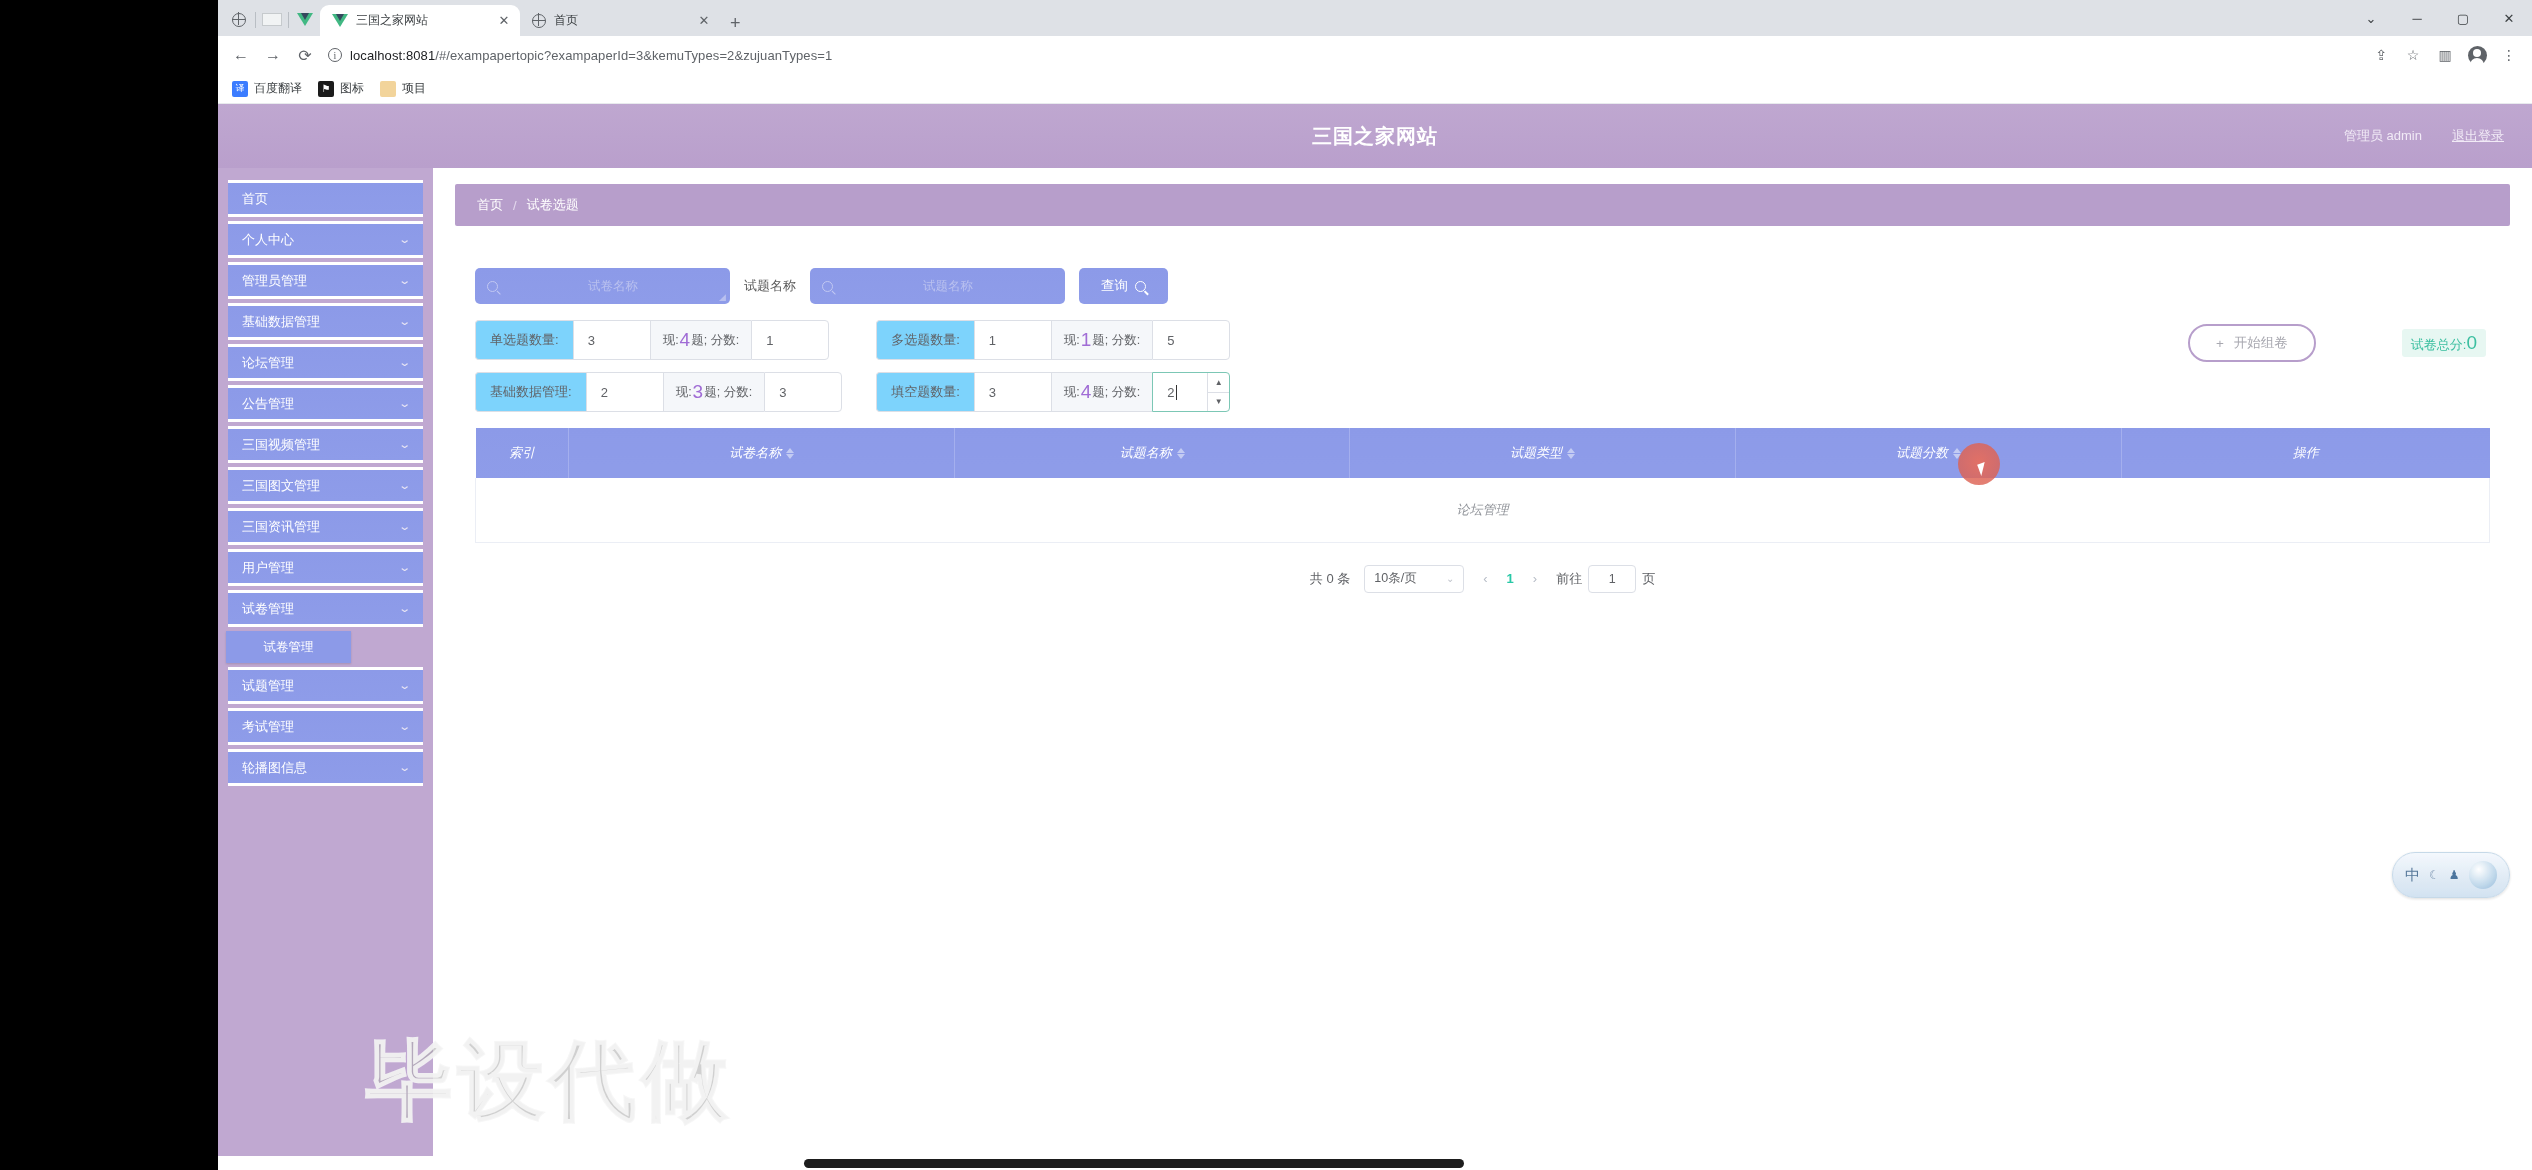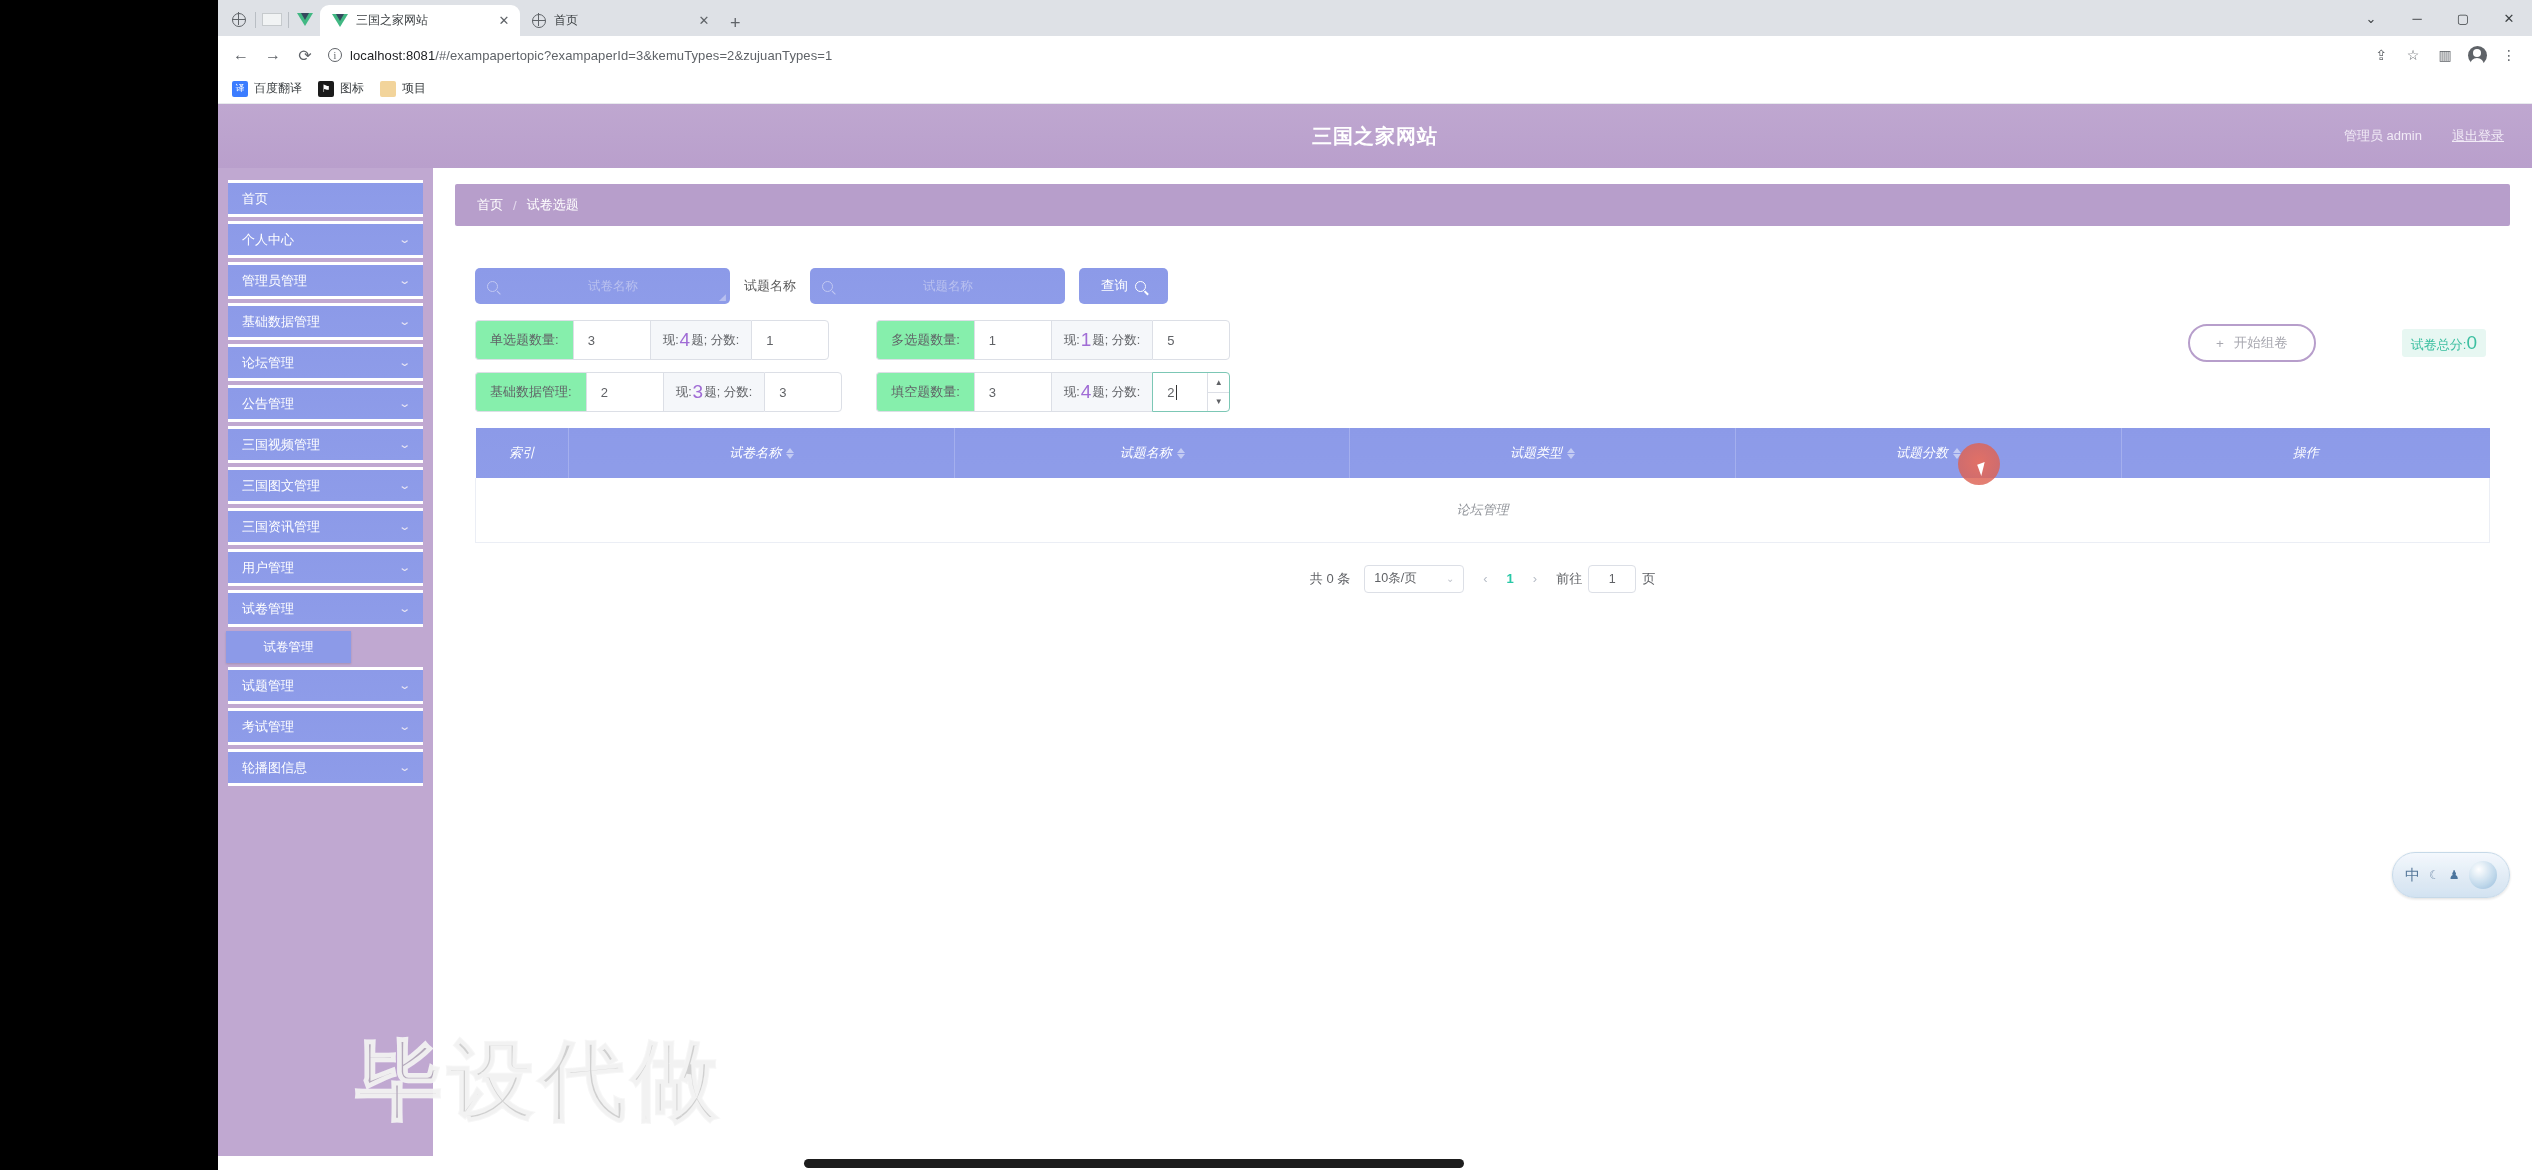--- a/index.html
+++ b/index.html
@@ -214,21 +214,21 @@
     width: 11px; height: 11px; border-radius: 50%;
     border: 1.5px solid #fff; position: relative;
   }
   .btn-query .mag2::after { content:""; position:absolute; right:-4px; bottom:-3px;
      width:5px; height:1.5px; background:#fff; transform: rotate(45deg); }
 
   .counts-wrap { display: flex; align-items: flex-start; padding: 16px 20px 0 20px; gap: 0; }
   .counts-grid { display: grid; grid-template-columns: auto auto; gap: 12px 34px; }
   .cnt-group { display: flex; align-items: stretch; height: 40px; }
   .cnt-label {
-    background: #86efac; border: 1px solid #dcdfe6; border-right: none;
+    background: #7dd3fc; border: 1px solid #dcdfe6; border-right: none;
     border-radius: 4px 0 0 4px;
     display: flex; align-items: center; padding: 0 14px;
     font-size: 13px; color: #606266; white-space: nowrap;
   }
   .cnt-val {
     border: 1px solid #dcdfe6;
     width: 78px; display:flex; align-items:center; padding-left: 14px;
     font-size: 13px; color: #606266; background:#fff;
   }
   .cnt-mid {
@@ -291,21 +291,21 @@
     padding: 0 9px; color: #606266; font-size: 12.5px; background:#fff;
   }
   .pg-arrow { color: #b6bcc6; font-size: 13px; padding: 0 5px; }
   .pg-num { color: #28c8a6; font-weight: bold; }
   .pg-jump { display: flex; align-items: center; gap: 6px; }
   .pg-input { width: 48px; height: 28px; border: 1px solid #dcdfe6; border-radius: 4px;
               display:flex; align-items:center; justify-content:center; font-size:12.5px; color:#606266; }
 
   
   .watermark {
-    position: absolute; left: 138px; bottom: 30px;
+    position: absolute; left: 148px; bottom: 30px;
     font-size: 86px; font-weight: bold; letter-spacing: 6px;
     color: rgba(170,170,170,0.55);
     -webkit-text-stroke: 2px rgba(245,245,245,0.9);
     pointer-events: none; user-select: none;
     font-family: Liberation Serif, serif;
   }
 
   
   .cursor-blob {
     position: absolute; width: 42px; height: 42px; border-radius: 50%;

